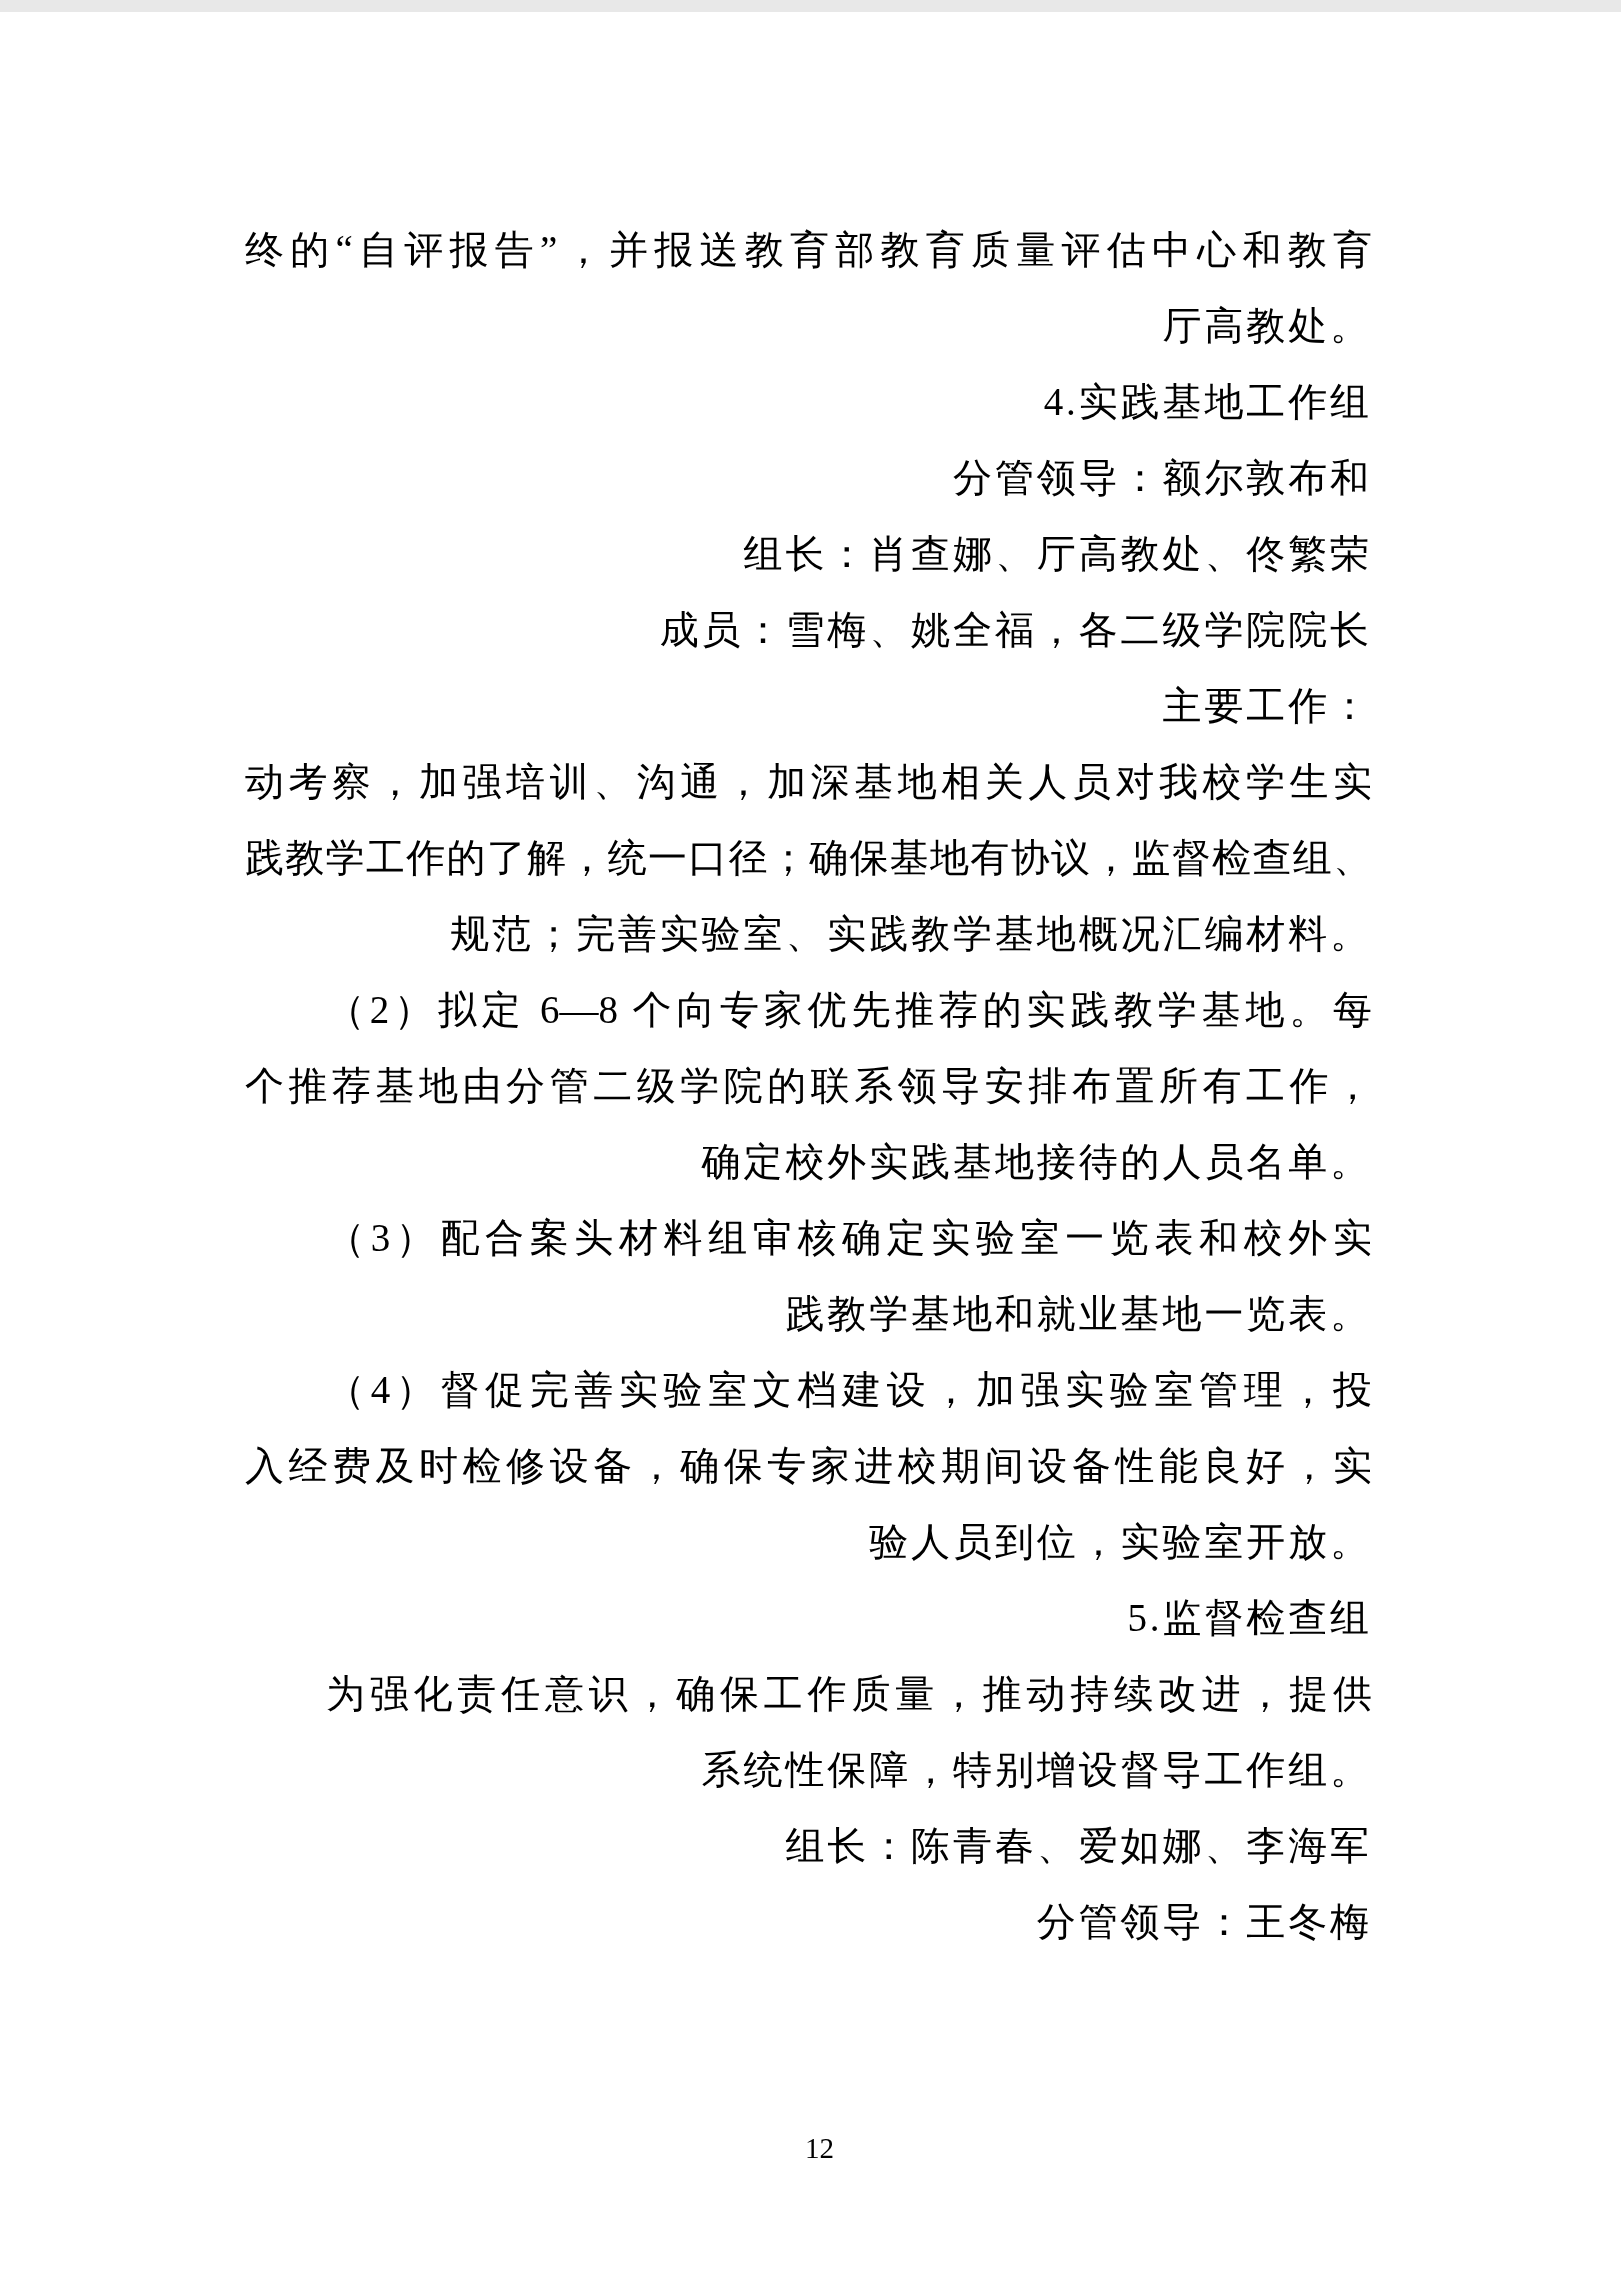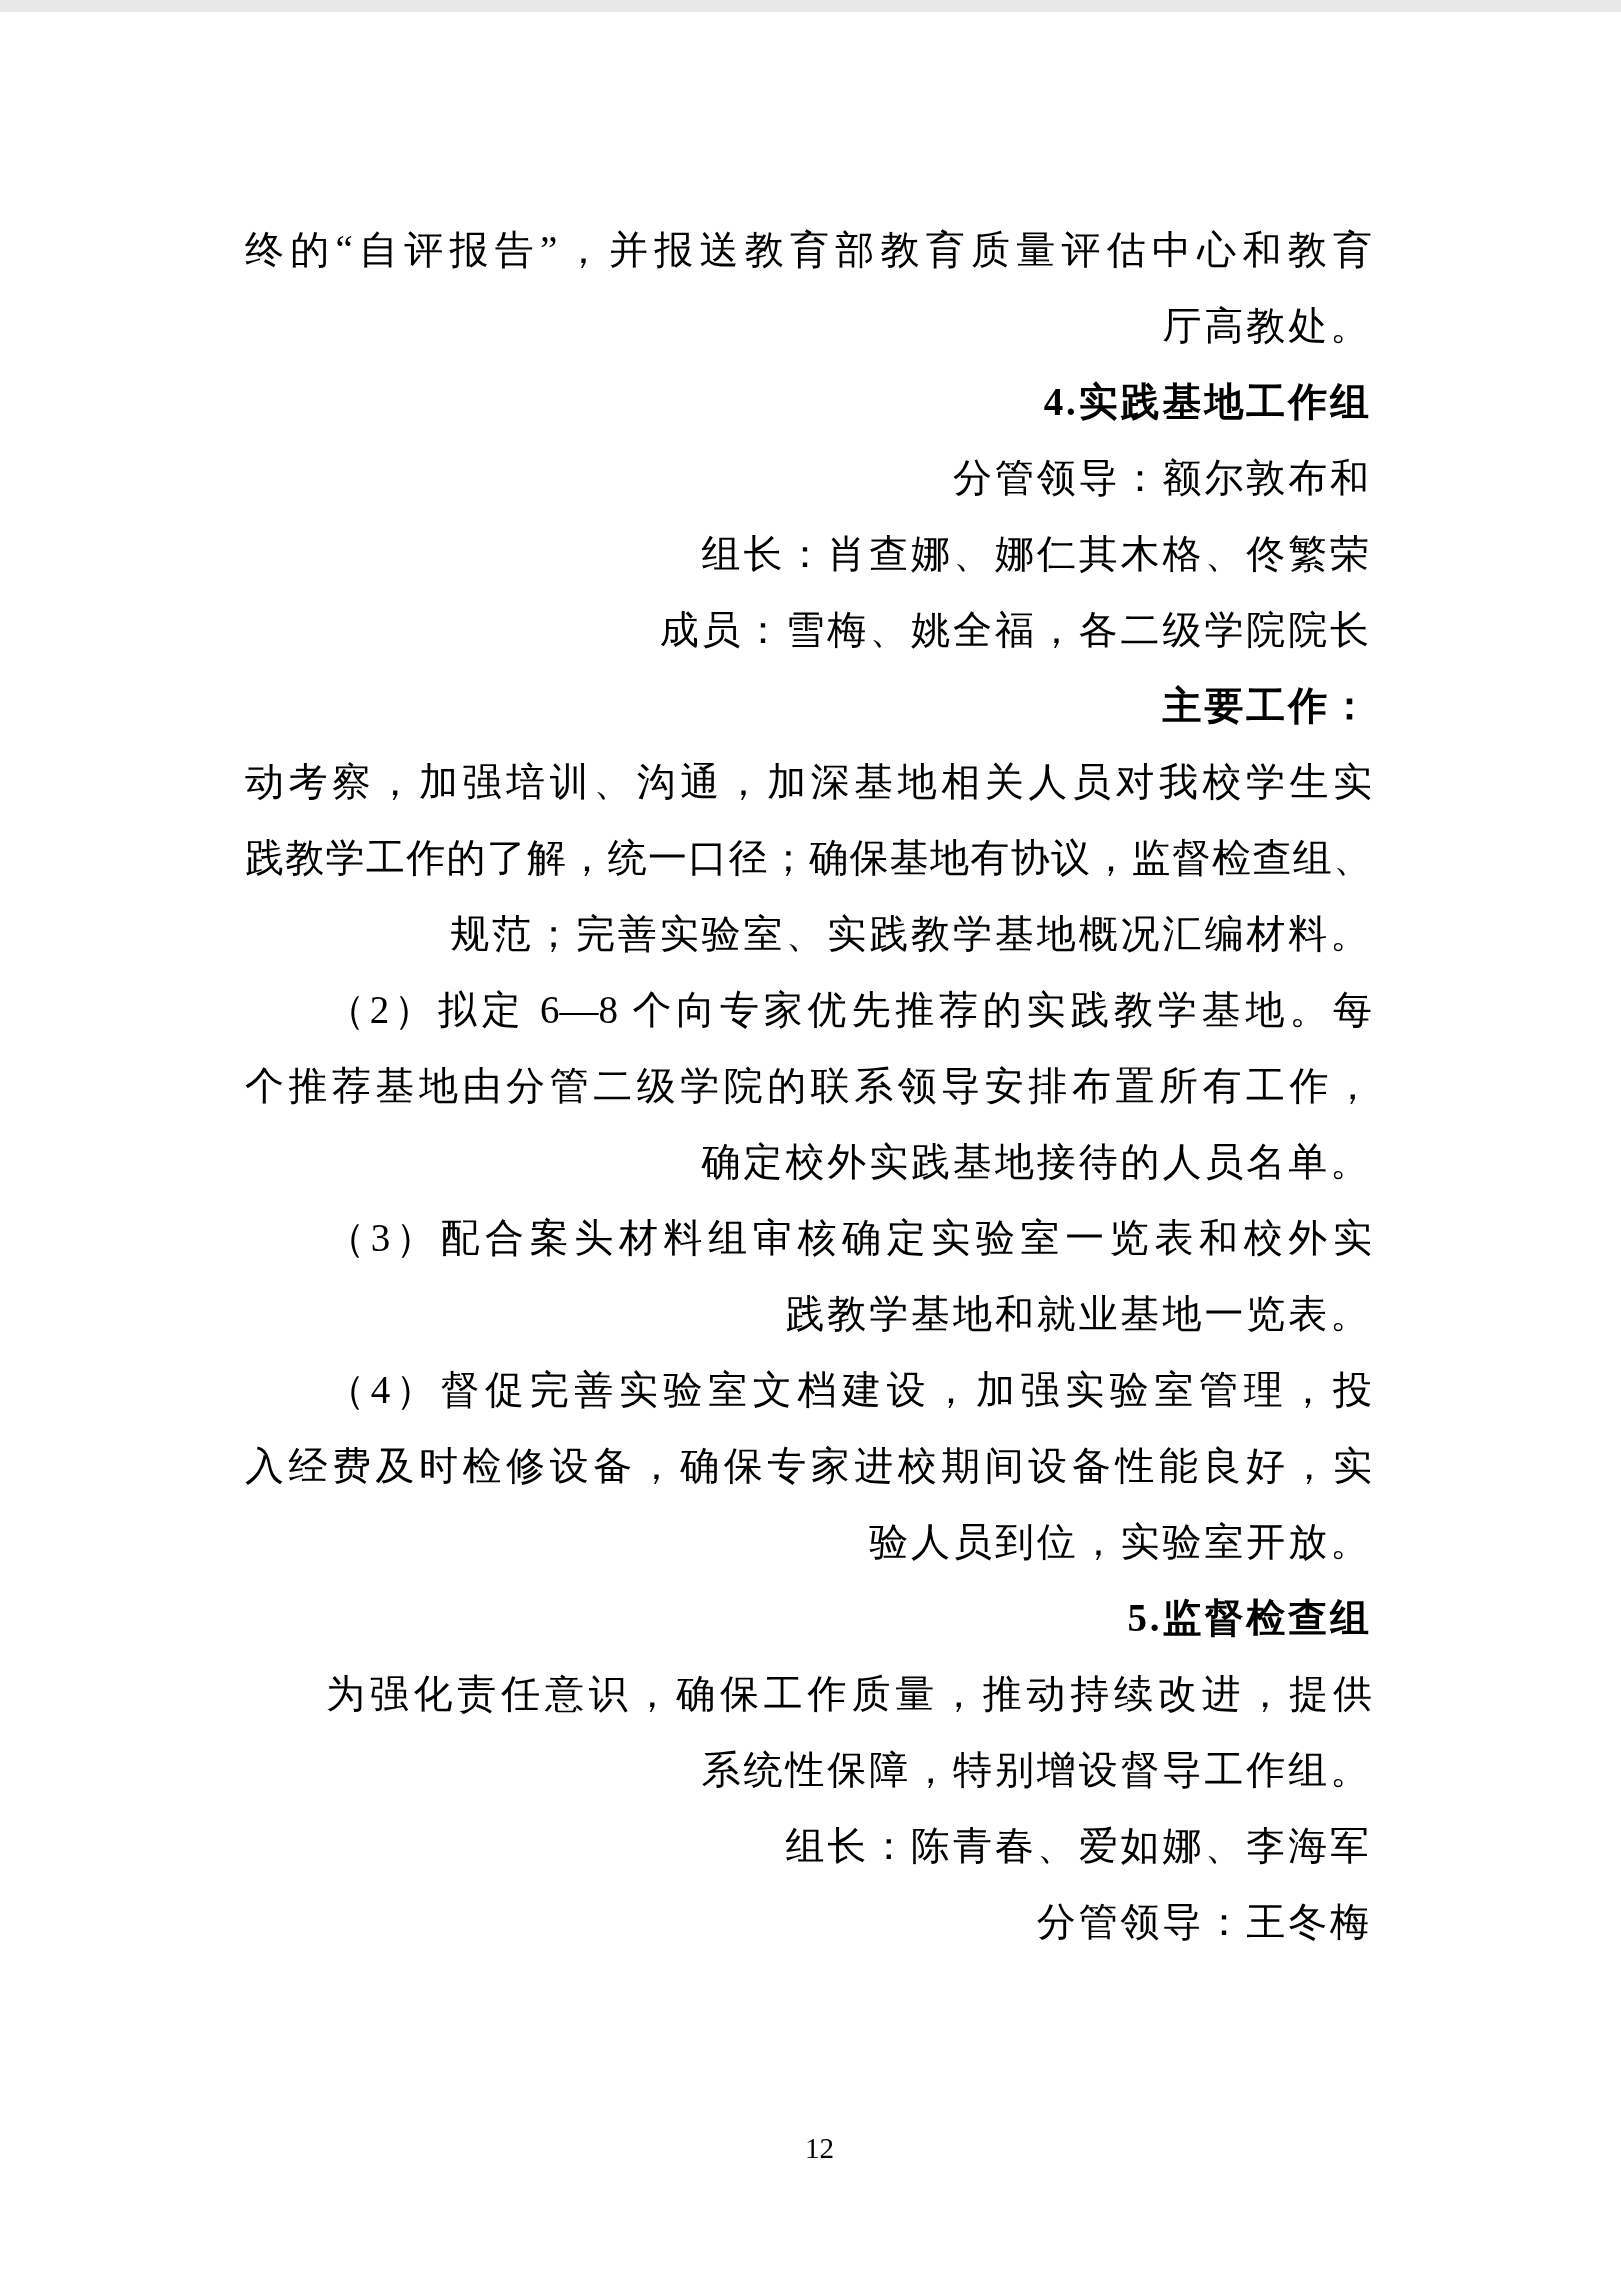--- a/index.html
+++ b/index.html
@@ -37,21 +37,21 @@
     white-space: normal;
     text-align: justify;
     text-align-last: justify;
     overflow: hidden;
     height: 76px;
   }
   .line.indent {
     text-indent: 81px;
   }
   .line.bold {
-    font-weight: 700;
+    font-weight: 400;
   }
   .page-number {
     position: absolute;
     top: 2117px;
     left: 0;
     width: 100%;
     text-align: center;
     font-size: 29px;
     line-height: 39px;
     color: #000000;
@@ -60,21 +60,21 @@
 </style>
 </head>
 <body>
 
 <div class="page">
   <div class="content">
     <div class="line fill">终的“自评报告”，并报送教育部教育质量评估中心和教育</div>
     <div class="line">厅高教处。</div>
     <div class="line indent bold">4.实践基地工作组</div>
     <div class="line indent">分管领导：额尔敦布和</div>
-    <div class="line indent">组长：肖查娜、娜仁其木格、佟繁荣</div>
+    <div class="line indent">组长：肖查娜、厅高教处、佟繁荣</div>
     <div class="line indent">成员：雪梅、姚全福，各二级学院院长</div>
     <div class="line indent bold">主要工作：</div>
     <div class="line fill">动考察，加强培训、沟通，加深基地相关人员对我校学生实</div>
     <div class="line fill">践教学工作的了解，统一口径；确保基地有协议，监督检查组、</div>
     <div class="line">规范；完善实验室、实践教学基地概况汇编材料。</div>
     <div class="line indent fill">（2）拟定 6—8 个向专家优先推荐的实践教学基地。每</div>
     <div class="line fill">个推荐基地由分管二级学院的联系领导安排布置所有工作，</div>
     <div class="line">确定校外实践基地接待的人员名单。</div>
     <div class="line indent fill">（3）配合案头材料组审核确定实验室一览表和校外实</div>
     <div class="line">践教学基地和就业基地一览表。</div>

